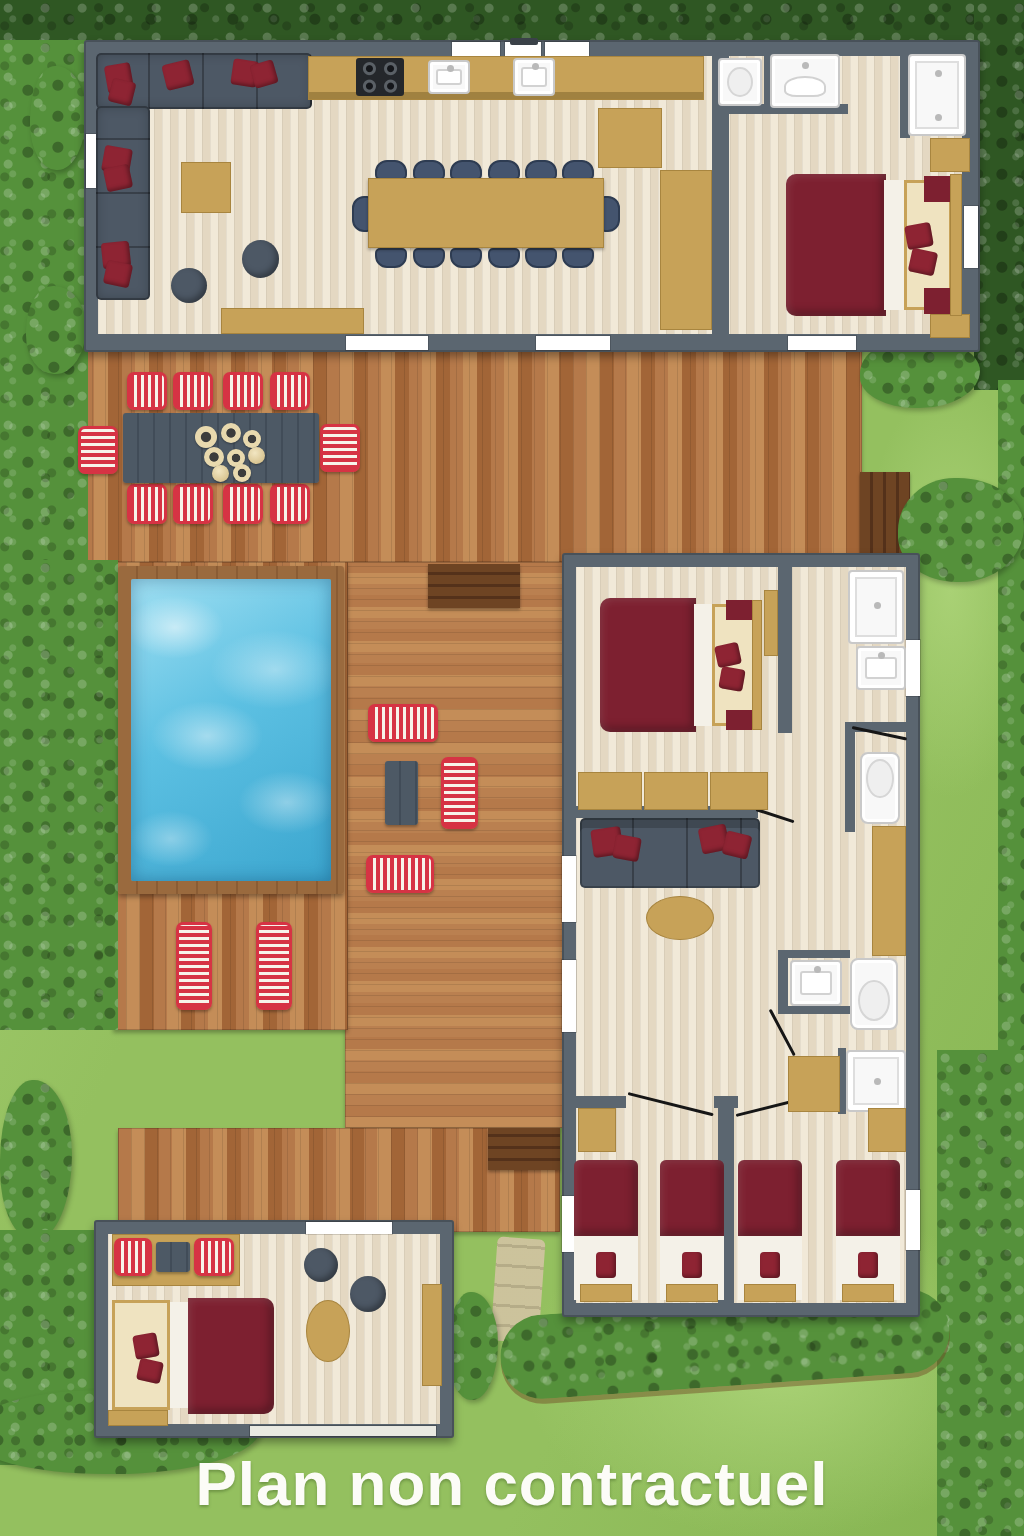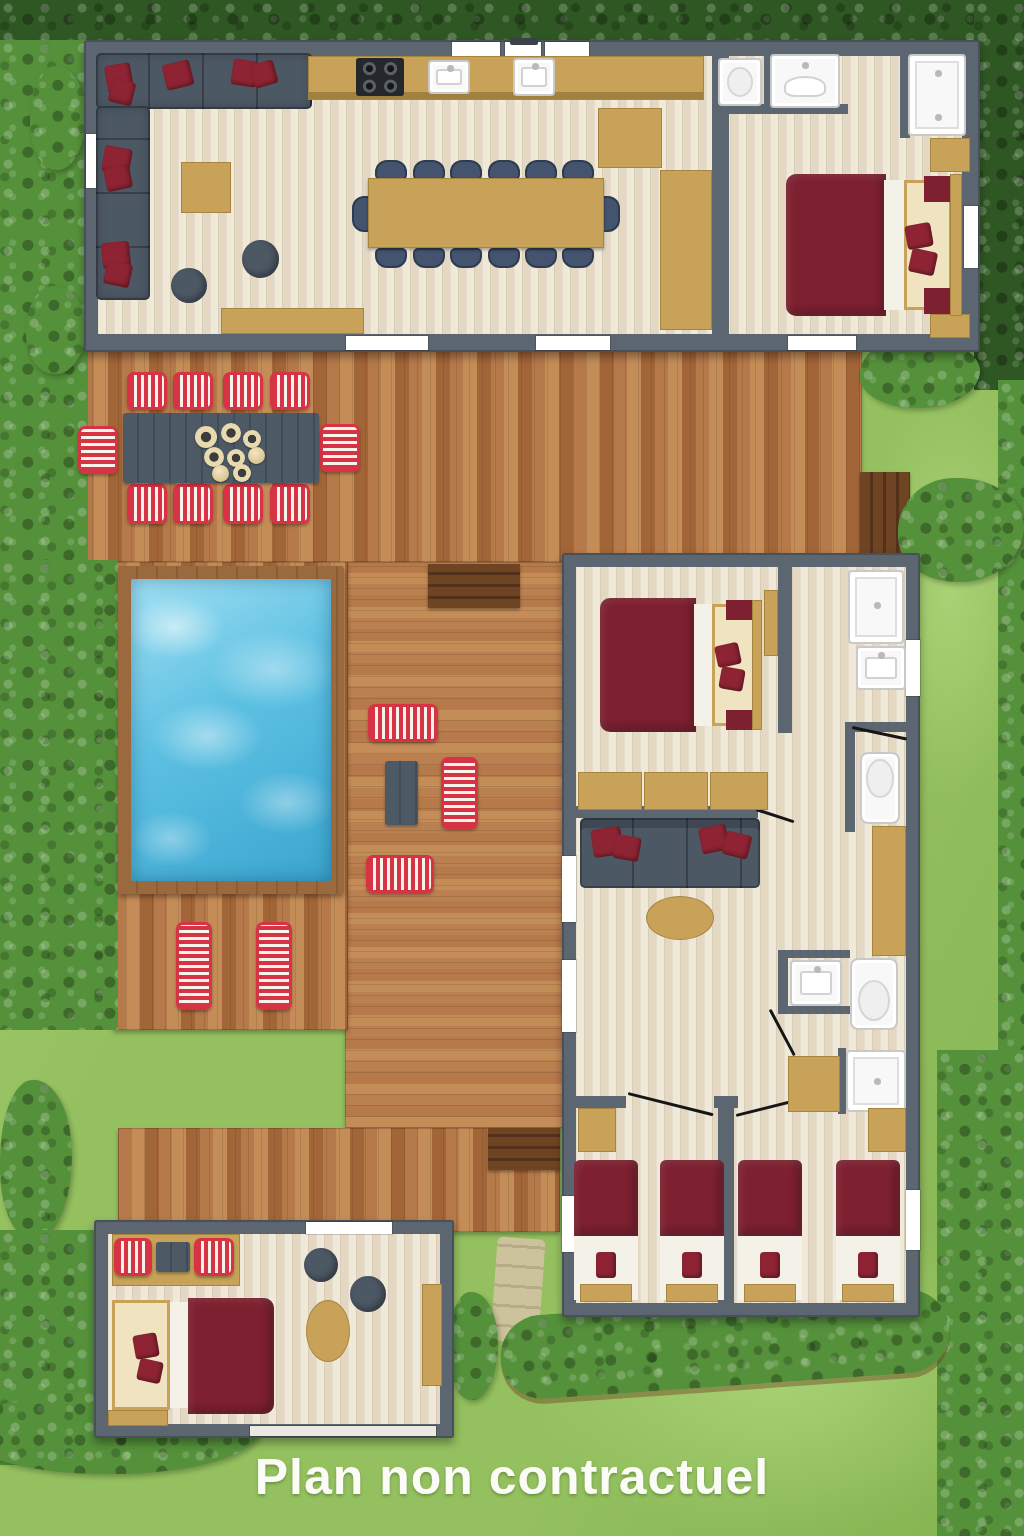--- a/index.html
+++ b/index.html
@@ -66,21 +66,21 @@
   .bed-white{background:#f4f1e8;}
   .bed-cream{background:#efe3c0;border:3px solid var(--tan);}
   .doorline{background:#161616;height:3px;transform-origin:left center;border-radius:2px;}
   .bowl{background:radial-gradient(circle at 40% 35%, #f2e6c2, #d9c592 70%, #b89f67);border-radius:50%;box-shadow:0 1px 2px rgba(0,0,0,.35);}
   .bowl-dk{background:radial-gradient(circle at 50% 50%, #3c3c3c 0 30%, #e8d9ae 36%);}
   .cooktop{background-color:#24272b;border-radius:3px;background-image:
       radial-gradient(circle 8px at 28% 28%, #14161a 0 3px, #5a6066 4px 6px, transparent 7px),
       radial-gradient(circle 8px at 72% 28%, #14161a 0 3px, #5a6066 4px 6px, transparent 7px),
       radial-gradient(circle 8px at 28% 74%, #14161a 0 3px, #5a6066 4px 6px, transparent 7px),
       radial-gradient(circle 8px at 72% 74%, #14161a 0 3px, #5a6066 4px 6px, transparent 7px);}
-  #caption{left:0;top:1448px;width:100%;text-align:center;font-size:50px;font-weight:700;
+  #caption{left:0;top:1448px;width:100%;text-align:center;font-size:62px;font-weight:700;
       letter-spacing:1px;color:var(--caption-color);text-shadow:0 2px 3px rgba(40,70,20,.35);}
 </style>
 </head>
 <body>
 
 <div id="plan">
 
   <div class="abs lawnpatch" style="left:520px;top:1200px;width:520px;height:340px;"></div>
   <div class="abs lawnpatch" style="left:860px;top:380px;width:180px;height:420px;"></div>
 

